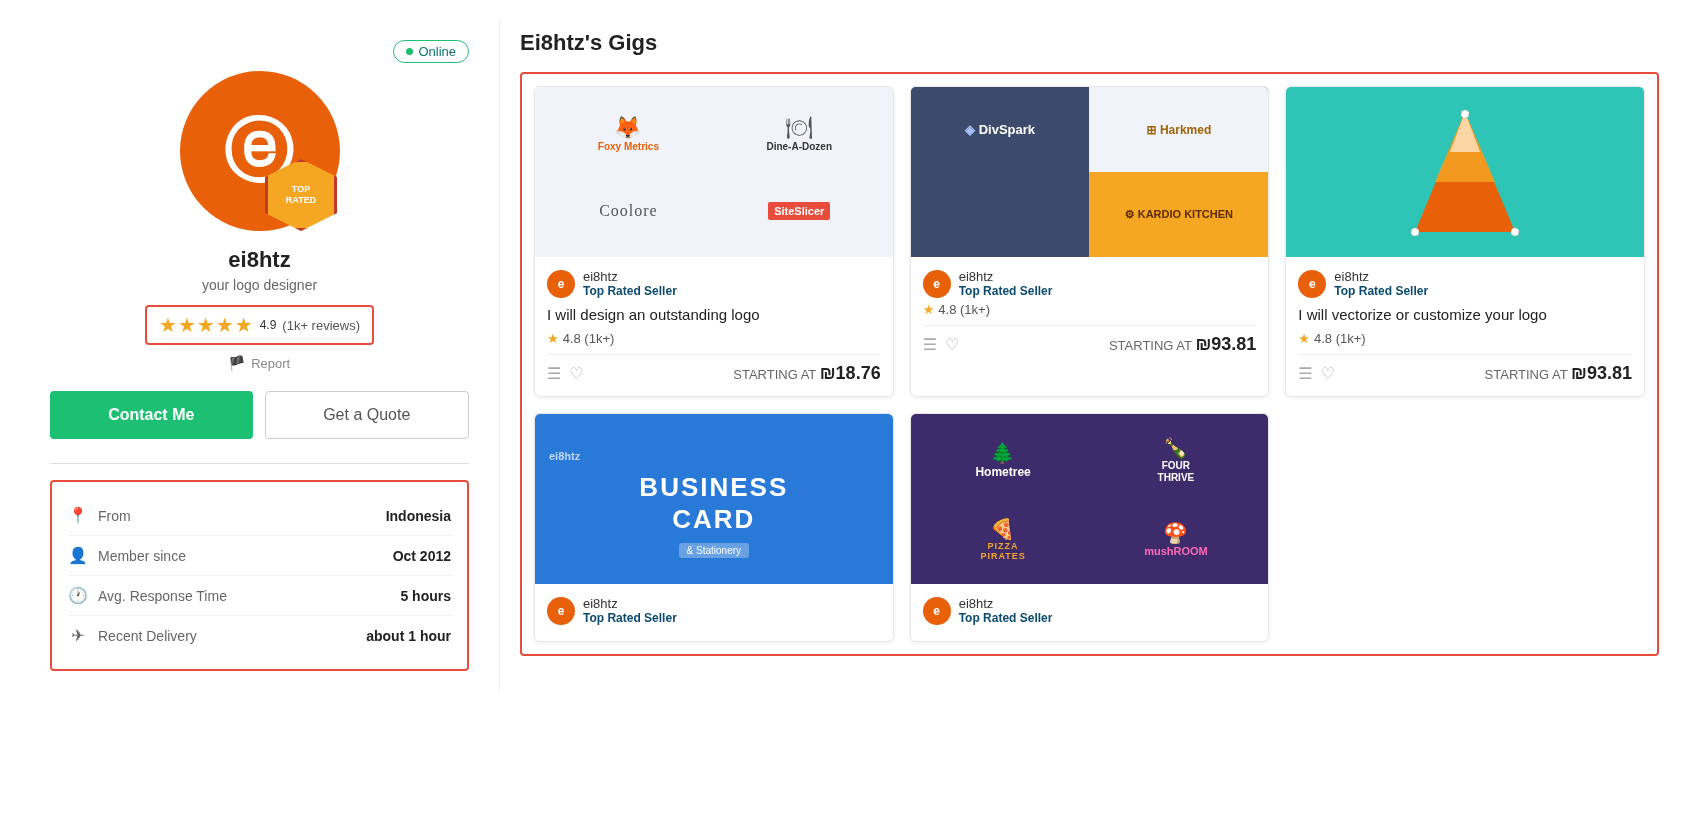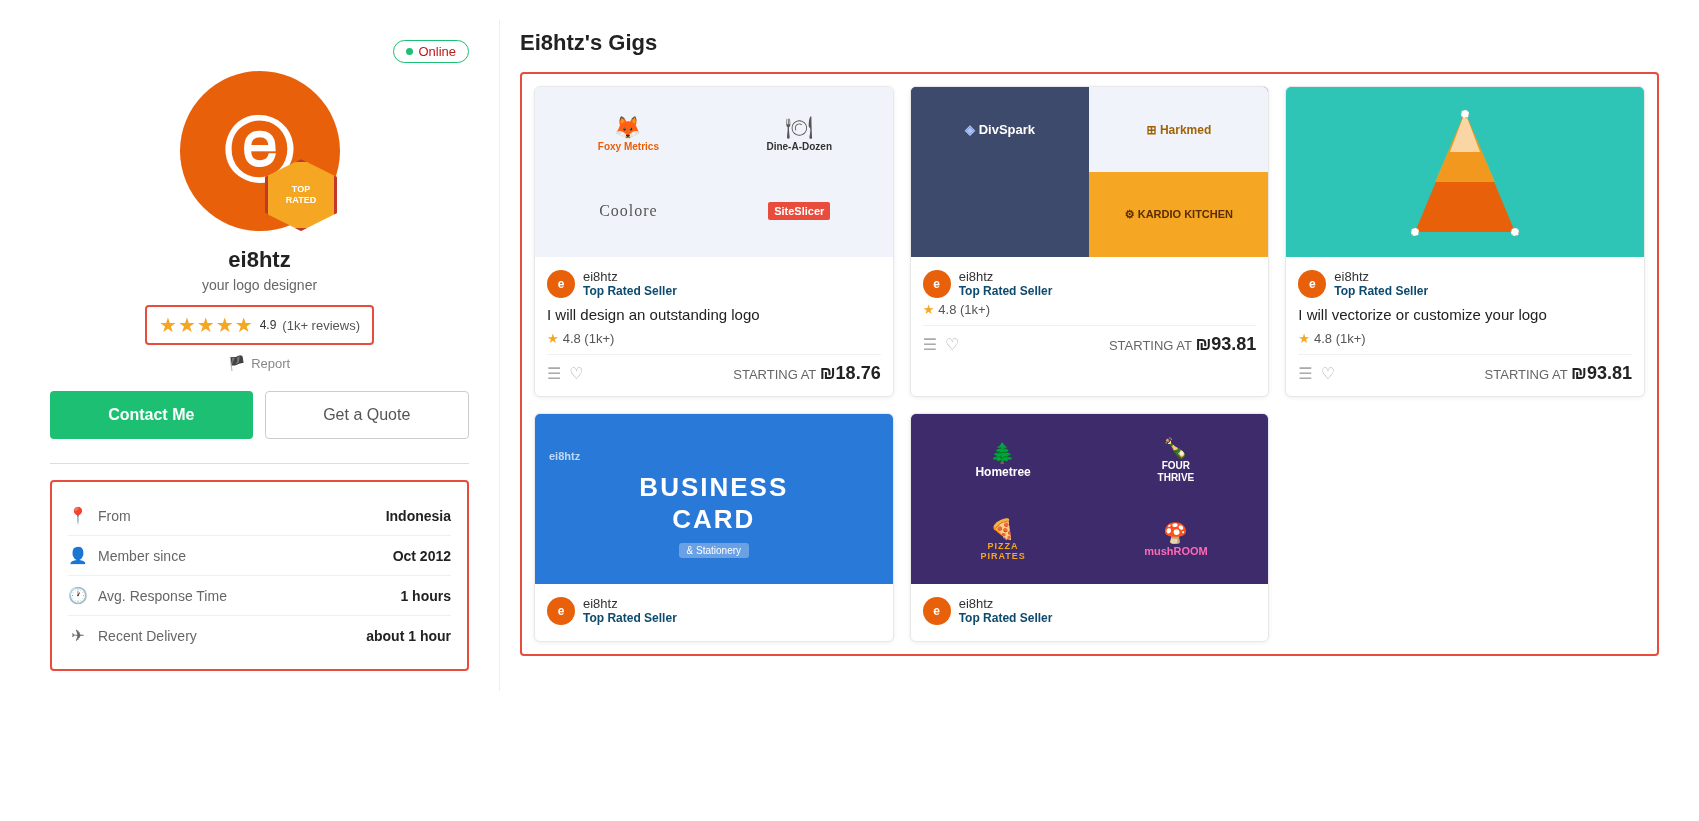--- a/index.html
+++ b/index.html
@@ -2,21 +2,21 @@
 <html><head>
   <meta charset="utf-8">
   <style>
     * { box-sizing: border-box; margin: 0; padding: 0; }
     body { font-family: 'Segoe UI', Arial, sans-serif; background: #fff; color: #333; font-size: 14px; }
     .page-wrapper { display: flex; gap: 0; max-width: 1699px; padding: 20px; }
 
     
     .left-panel { width: 480px; min-width: 480px; padding: 20px 30px; border-right: 1px solid #eee; }
     .online-badge { display: flex; justify-content: flex-end; margin-bottom: 8px; }
-    .online-pill { border: 1.5px solid #1dbf73; color: #b91c1c; border-radius: 20px; padding: 3px 12px; font-size: 13px; display: flex; align-items: center; gap: 5px; }
+    .online-pill { border: 1.5px solid #1dbf73; color: #0f766e; border-radius: 20px; padding: 3px 12px; font-size: 13px; display: flex; align-items: center; gap: 5px; }
     .online-dot { width: 7px; height: 7px; background: #1dbf73; border-radius: 50%; display: inline-block; }
     .avatar-area { display: flex; justify-content: center; position: relative; margin-bottom: 16px; }
     .avatar-circle { width: 160px; height: 160px; background: #e8600a; border-radius: 50%; display: flex; align-items: center; justify-content: center; }
     .avatar-icon { color: #fff; font-size: 70px; font-weight: bold; }
     .top-rated-badge { position: absolute; bottom: 0; right: 132px; background: #f5a623; clip-path: polygon(50% 0%, 100% 25%, 100% 75%, 50% 100%, 0% 75%, 0% 25%); width: 72px; height: 72px; display: flex; align-items: center; justify-content: center; border: 3px solid #c0392b; }
     .top-rated-text { color: #fff; font-size: 9px; font-weight: 800; text-align: center; line-height: 1.2; text-transform: uppercase; }
     .username { text-align: center; font-size: 22px; font-weight: 600; color: #222; margin-bottom: 4px; }
     .tagline { text-align: center; color: #666; font-size: 14px; margin-bottom: 12px; }
     .rating-row { display: flex; align-items: center; justify-content: center; gap: 6px; border: 2px solid #e74c3c; border-radius: 4px; padding: 6px 12px; width: fit-content; margin: 0 auto 10px; }
     .stars { color: #f5a623; font-size: 20px; letter-spacing: 1px; }
@@ -129,21 +129,21 @@
           <span class="info-icon">👤</span>
           <span>Member since</span>
         </div>
         <span class="info-value">Oct 2012</span>
       </div>
       <div class="info-row">
         <div class="info-left">
           <span class="info-icon">🕐</span>
           <span>Avg. Response Time</span>
         </div>
-        <span class="info-value">1 hours</span>
+        <span class="info-value">5 hours</span>
       </div>
       <div class="info-row">
         <div class="info-left">
           <span class="info-icon">✈</span>
           <span>Recent Delivery</span>
         </div>
         <span class="info-value">about 1 hour</span>
       </div>
     </div>
   </div>

